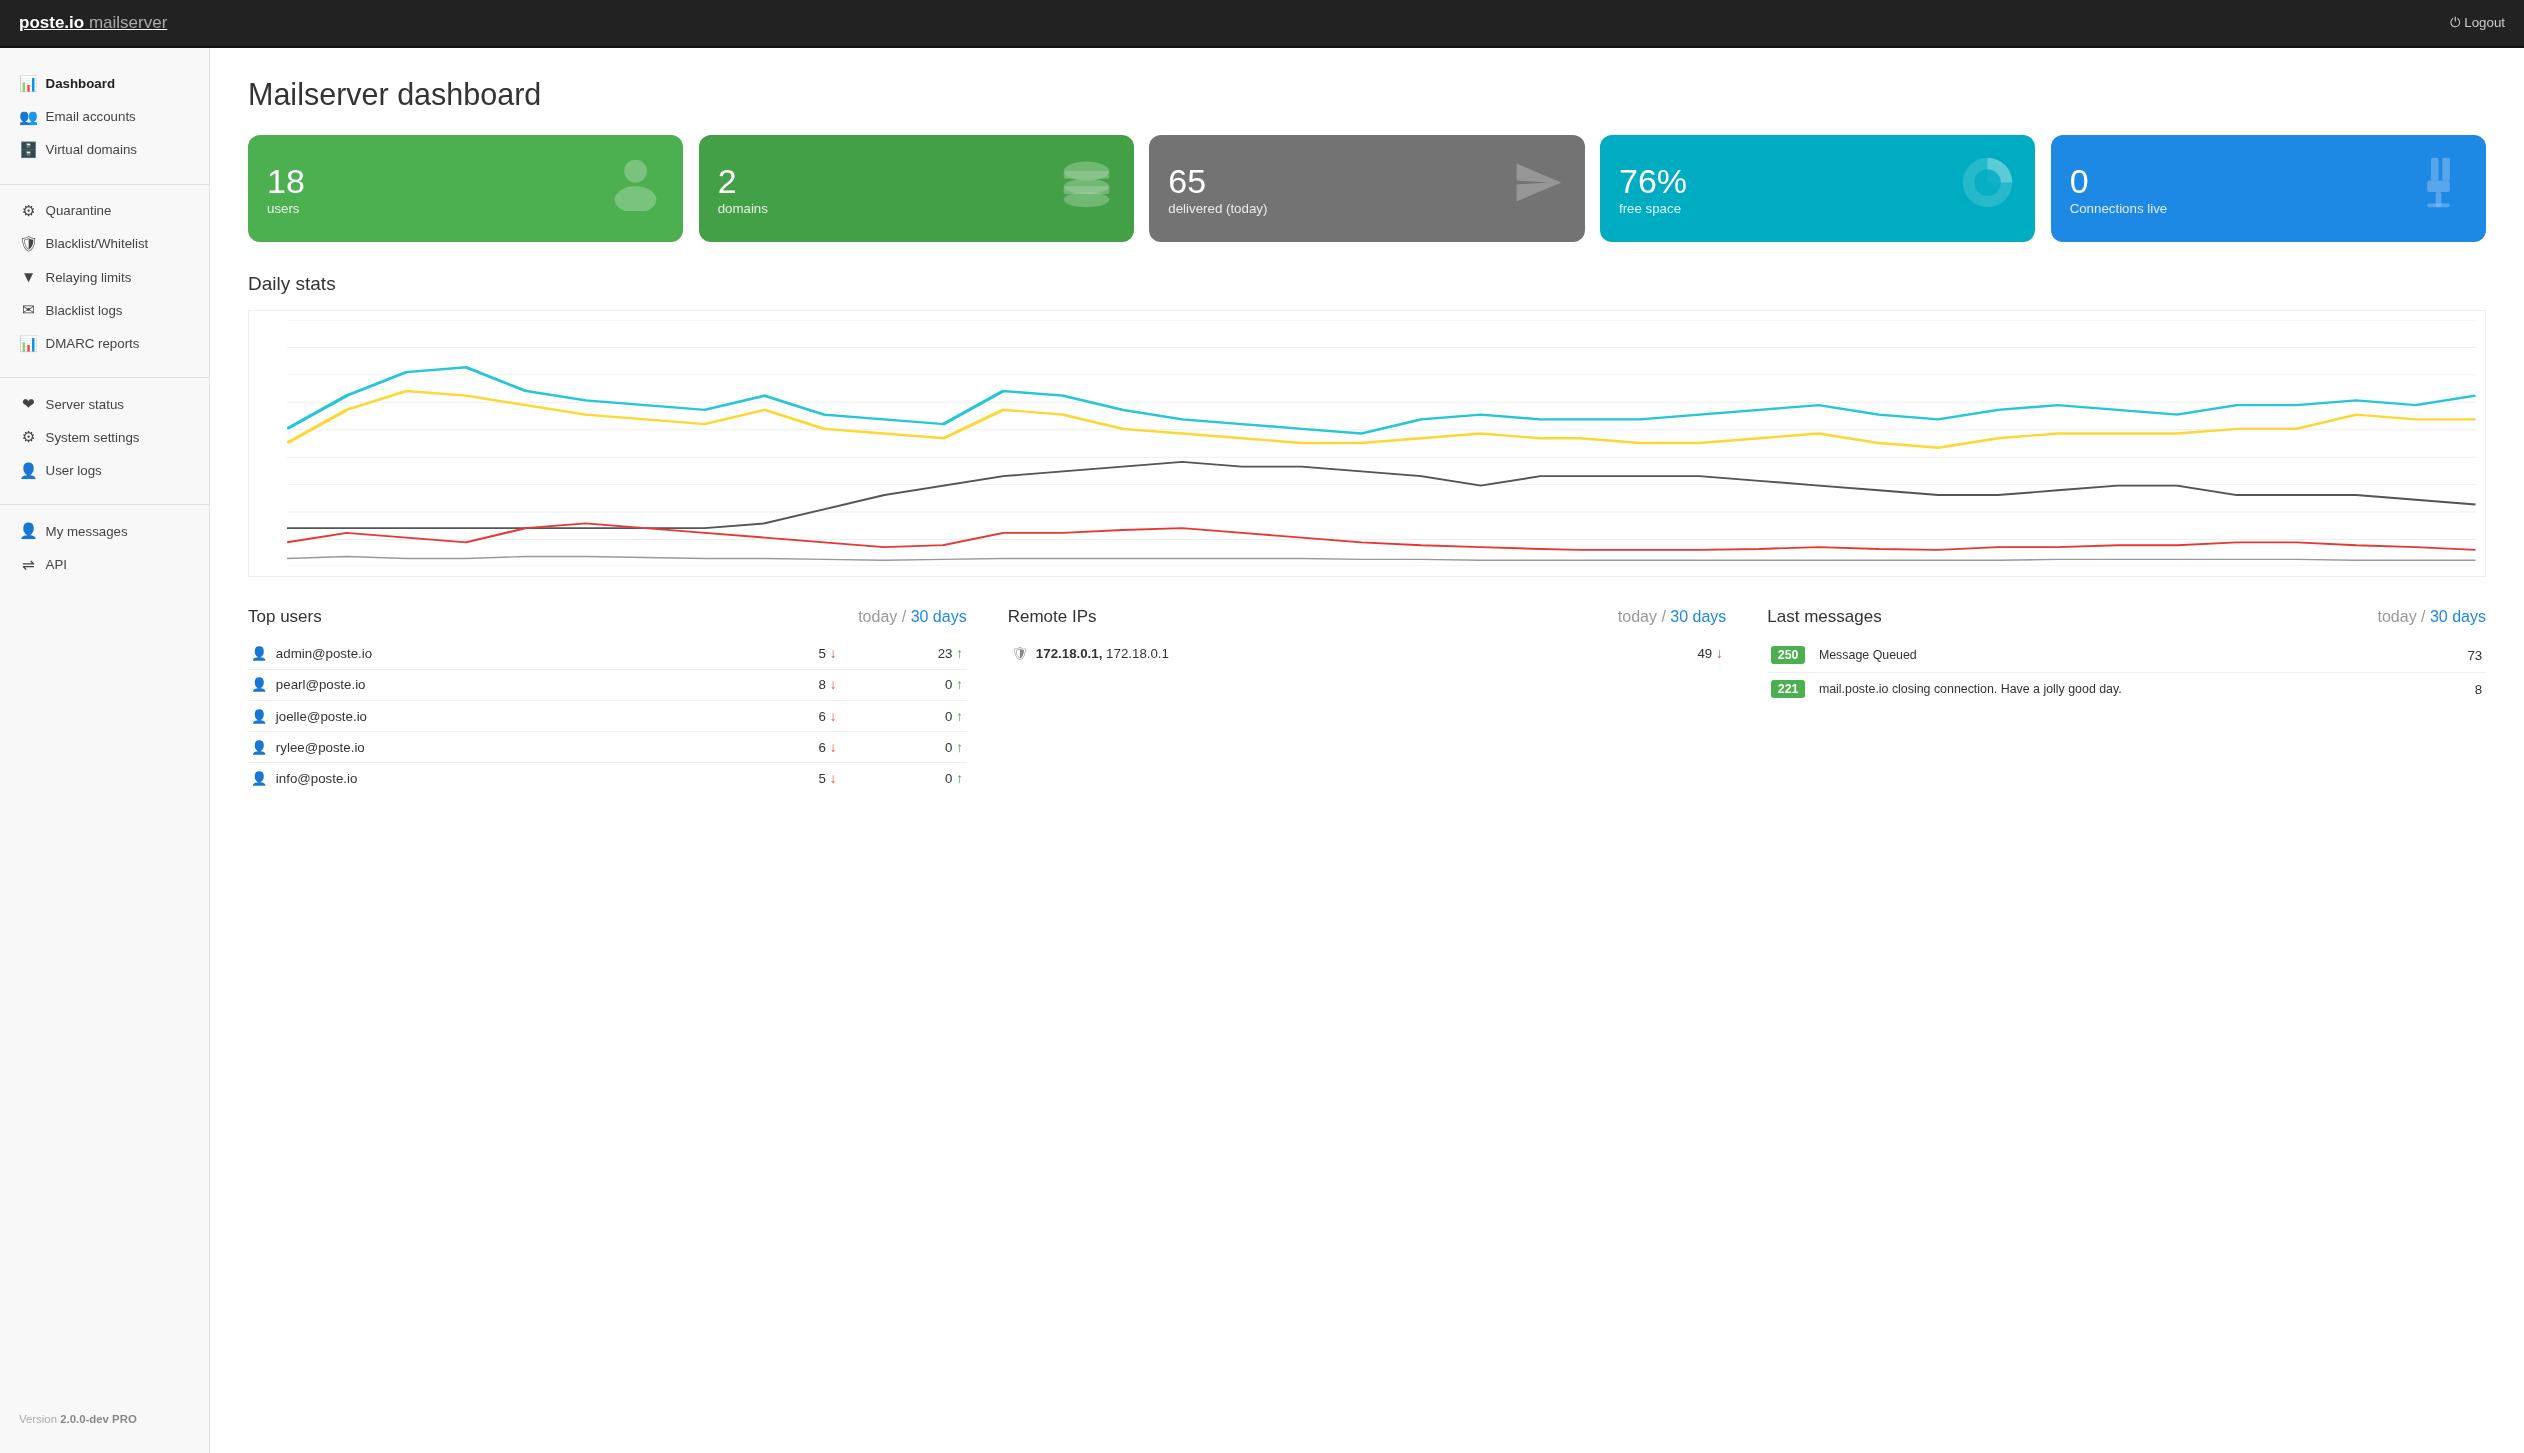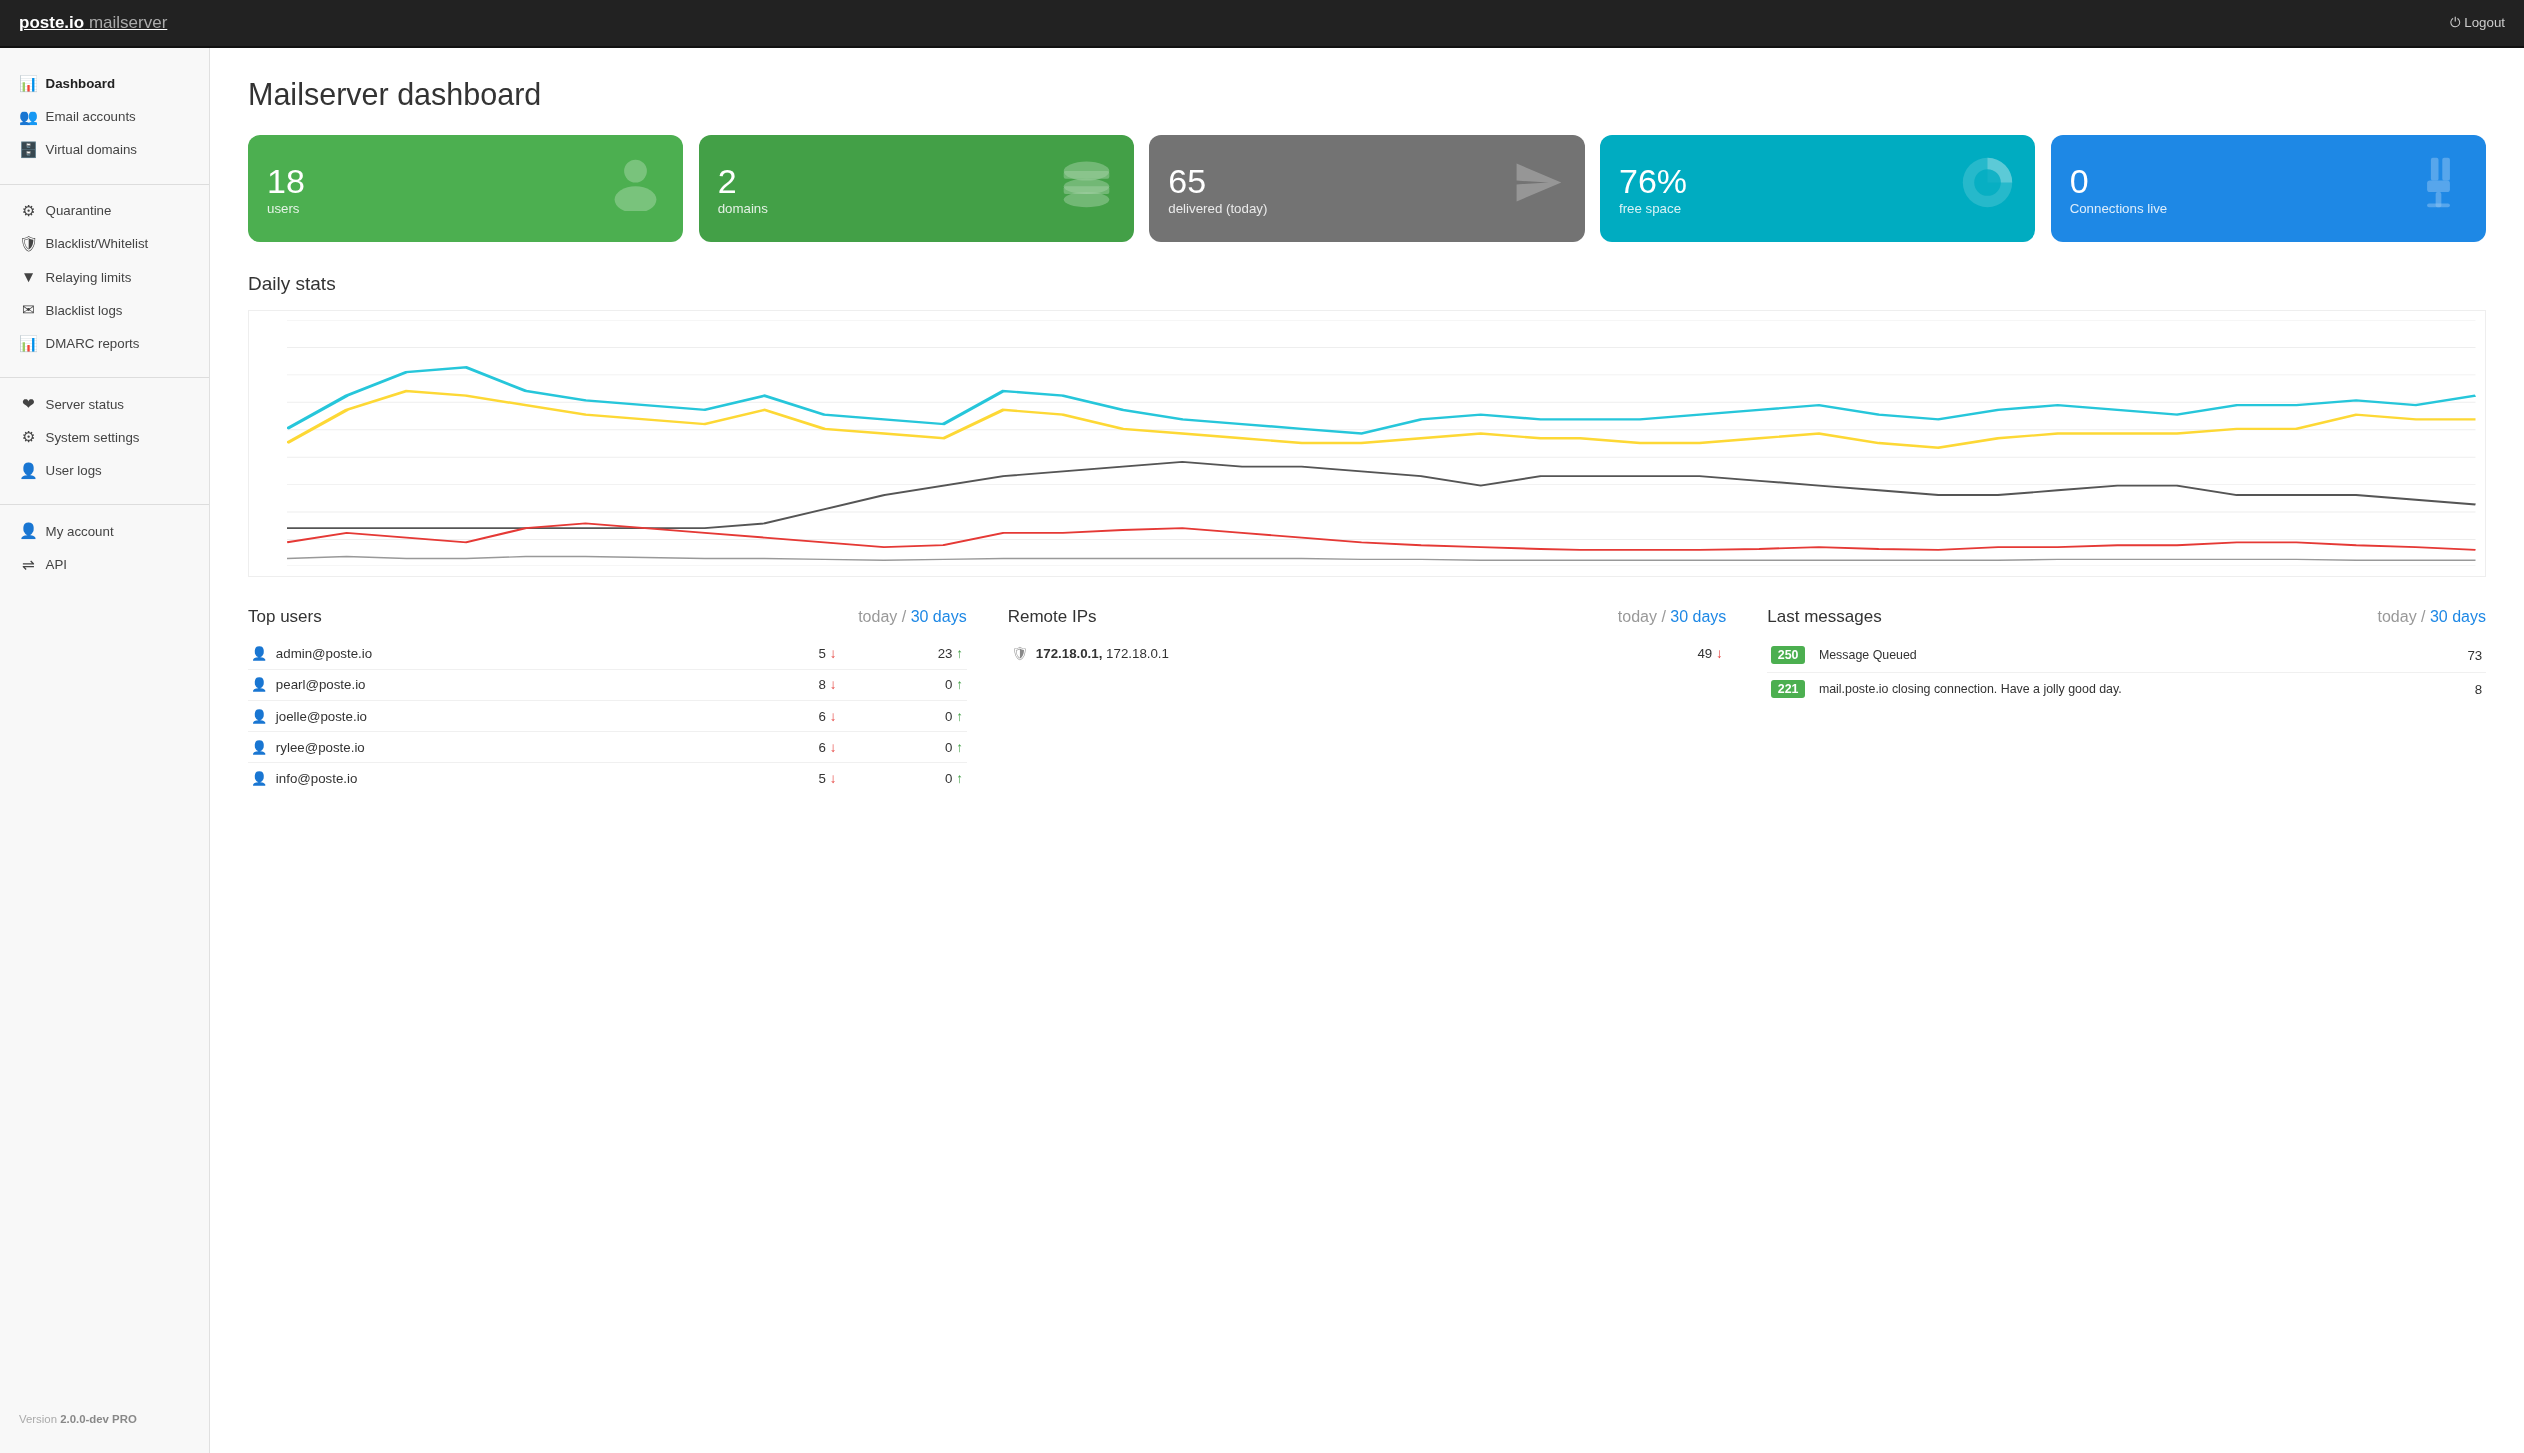--- a/index.html
+++ b/index.html
@@ -157,21 +157,21 @@
         <span class="icon">👤</span>
         <span>User logs</span>
       </div>
     </div>
 
     <hr class="sidebar-divider">
 
     <div class="sidebar-group">
       <div class="sidebar-item">
         <span class="icon">👤</span>
-        <span>My account</span>
+        <span>My messages</span>
       </div>
       <div class="sidebar-item">
         <span class="icon">⇌</span>
         <span>API</span>
       </div>
     </div>
 
     <div class="sidebar-version">
       Version <strong>2.0.0-dev PRO</strong>
     </div>

